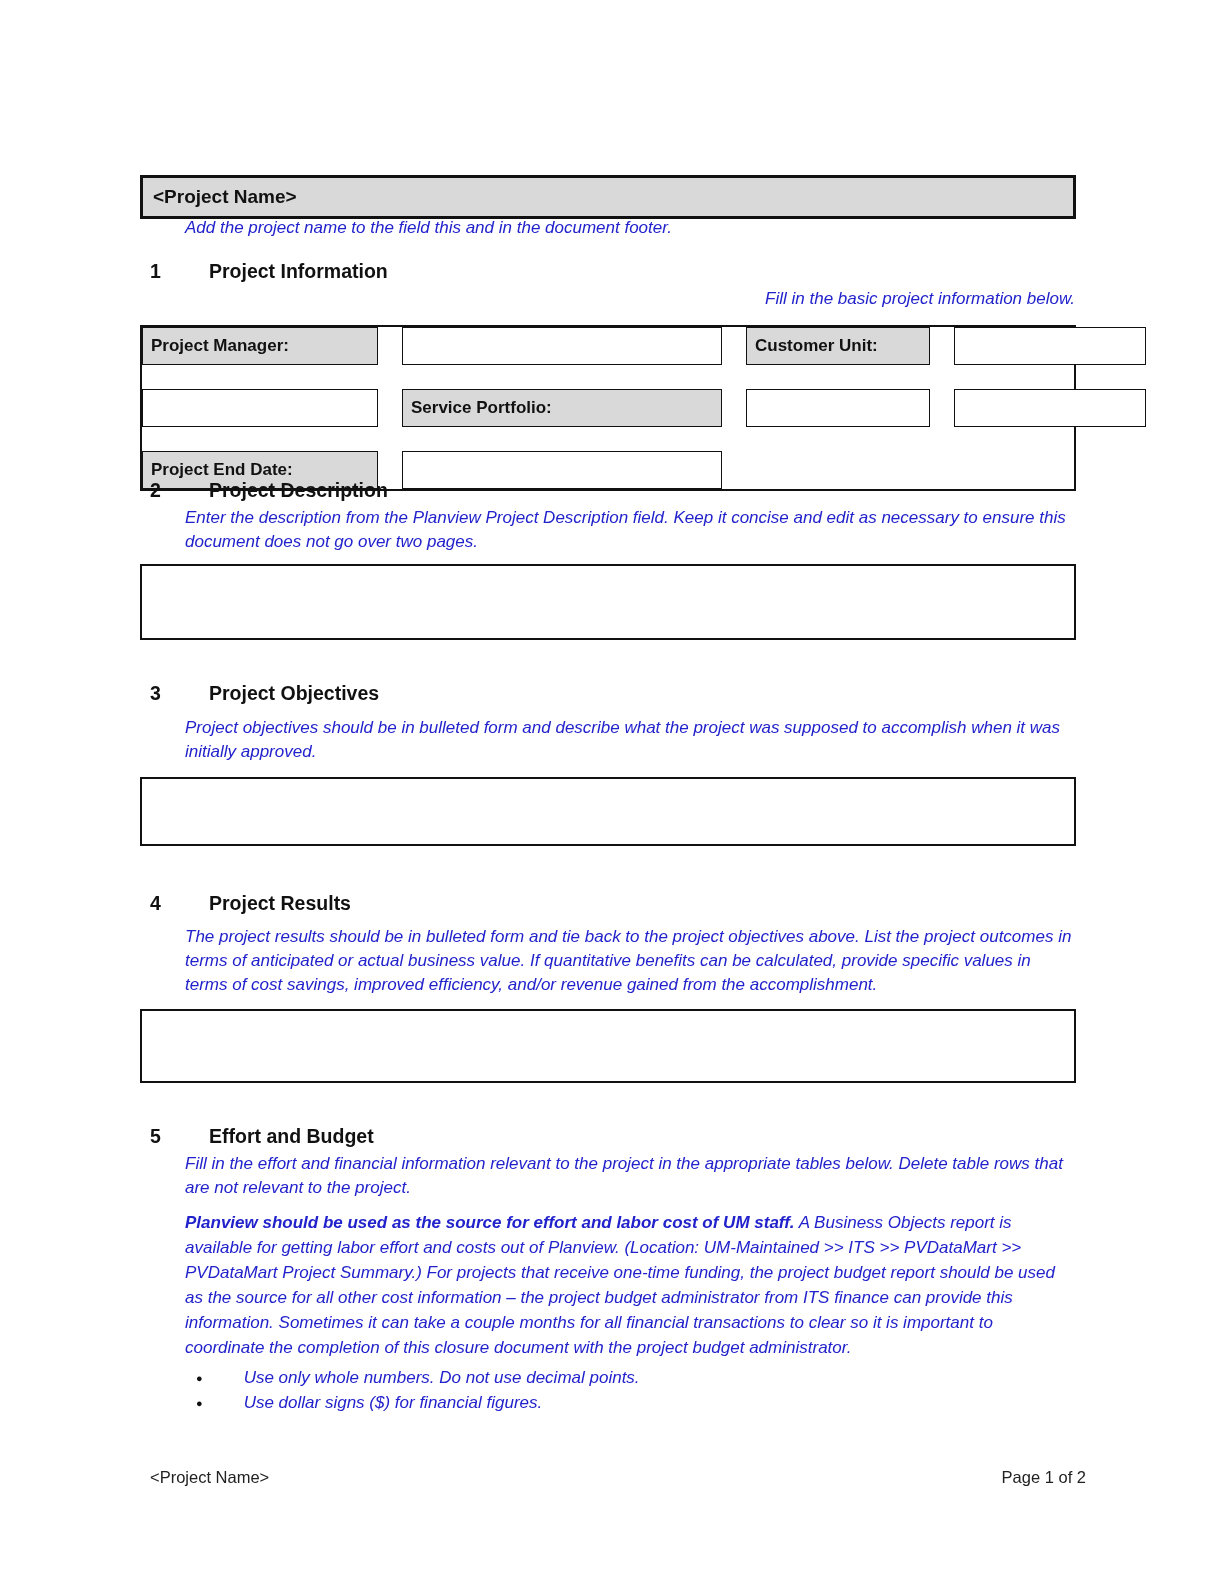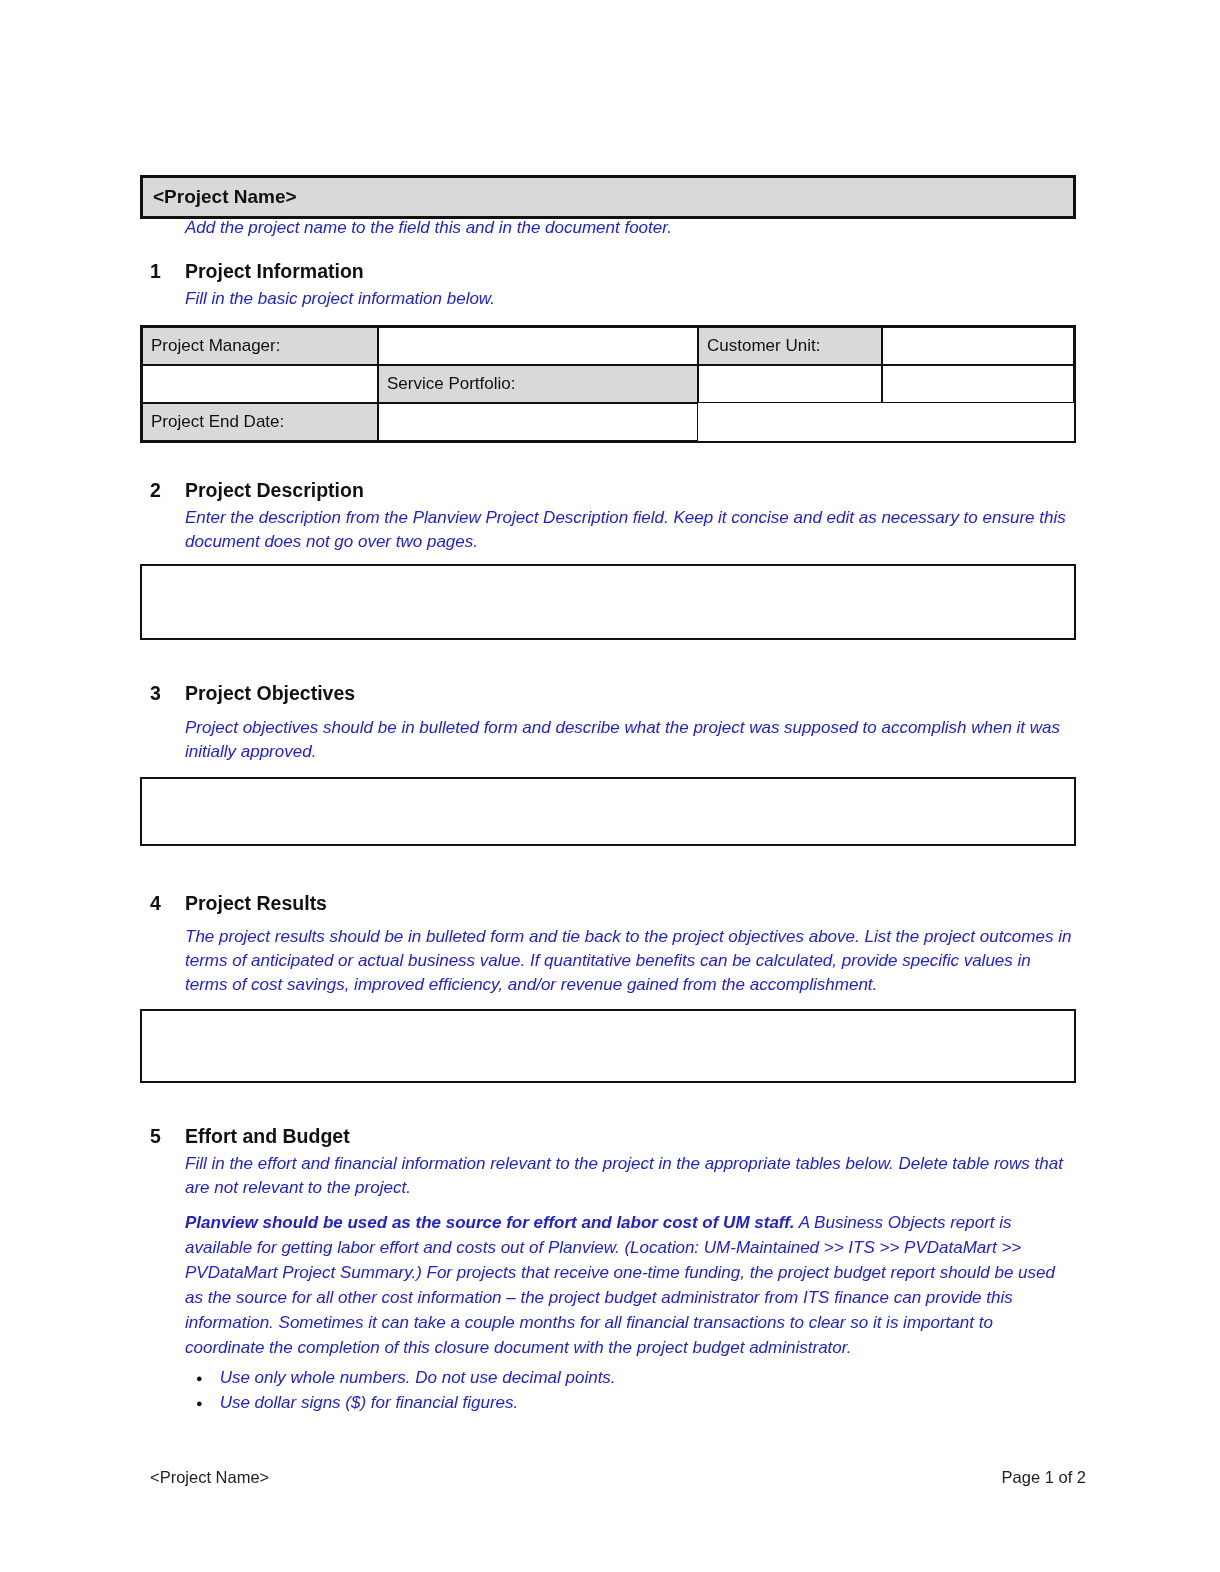--- a/index.html
+++ b/index.html
@@ -1,20 +1,20 @@
 <!DOCTYPE html>
 <html style="--note-blue: #2222CC; --cell-gray: #D9D9D9; --border-black: #111111;"><head>
 <meta charset="utf-8">
 <style>
   :root{
     --note-blue:#2222CC;
     --cell-gray:#D9D9D9;
     --border-black:#111111;
   }
-  *{box-sizing:border-box;margin:0;padding:0;}
+  *{box-sizing:border-box;margin:0;padding:0;gap:24px;}
   html,body{width:1220px;height:1572px;background:#ffffff;}
   body{
     font-family:"Liberation Sans","DejaVu Sans",sans-serif;
     color:#111;
     position:relative;
     overflow:hidden;
   }
   .abs{position:absolute;}
 
   
@@ -54,21 +54,21 @@
   }
   .info-table .cell{
     border:1px solid var(--border-black);
     display:flex;align-items:center;
     font-size:17px;
     padding:0 8px;
     background:#fff;
   }
   .info-table .label{
     background:var(--cell-gray);
-    font-weight:normal;
+    font-weight:bold;
   }
 
   
   .fieldbox{
     left:140px;width:936px;
     background:#ffffff;
     border:2.5px solid var(--border-black);
   }
 
   
@@ -102,21 +102,21 @@
 
 <div class="abs header-box">
   <span>&lt;Project Name&gt;</span>
 </div>
 <div class="abs note" style="left:185px;top:216px;width:890px;">Add the project name to the field this and in the document footer.</div>
 
 <div class="abs sec-heading" style="left:150px;top:260px;">
   <span class="sec-num">1</span>
   <span>Project Information</span>
 </div>
-<div class="abs note" style="left:185px;top:287px;width:890px;">Fill in the basic project information below.</div>
+<div class="abs note" style="left:185px;top:287px;width:890px;text-align:right;">Fill in the basic project information below.</div>
 
 <div class="abs info-table">
   <div class="cell label">Project Manager:</div>
   <div class="cell"></div>
   <div class="cell label">Customer Unit:</div>
   <div class="cell"></div>
 
   <div class="cell"></div>
   <div class="cell label">Service Portfolio:</div>
   <div class="cell"></div>

